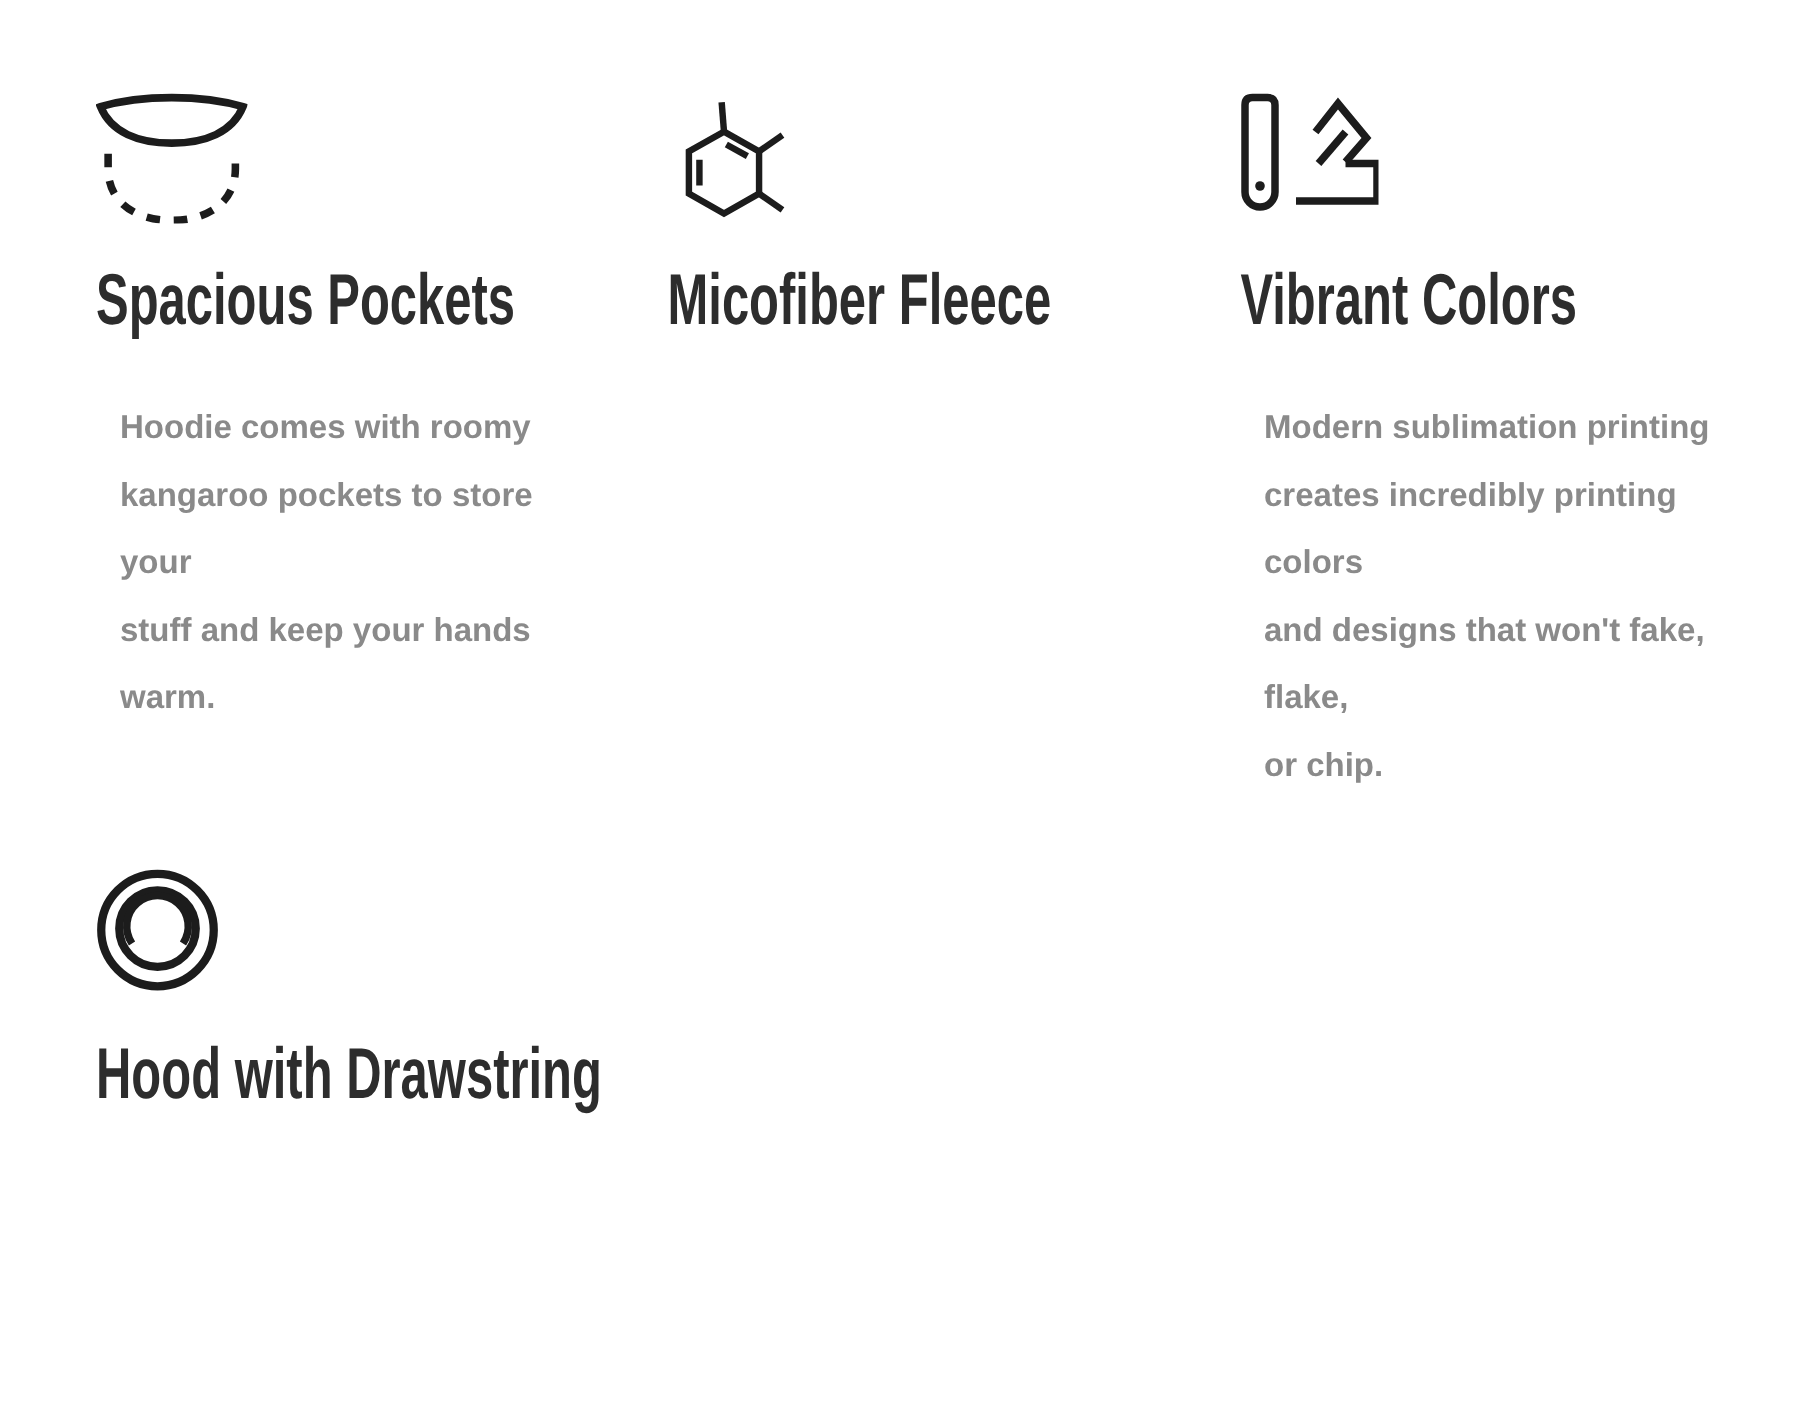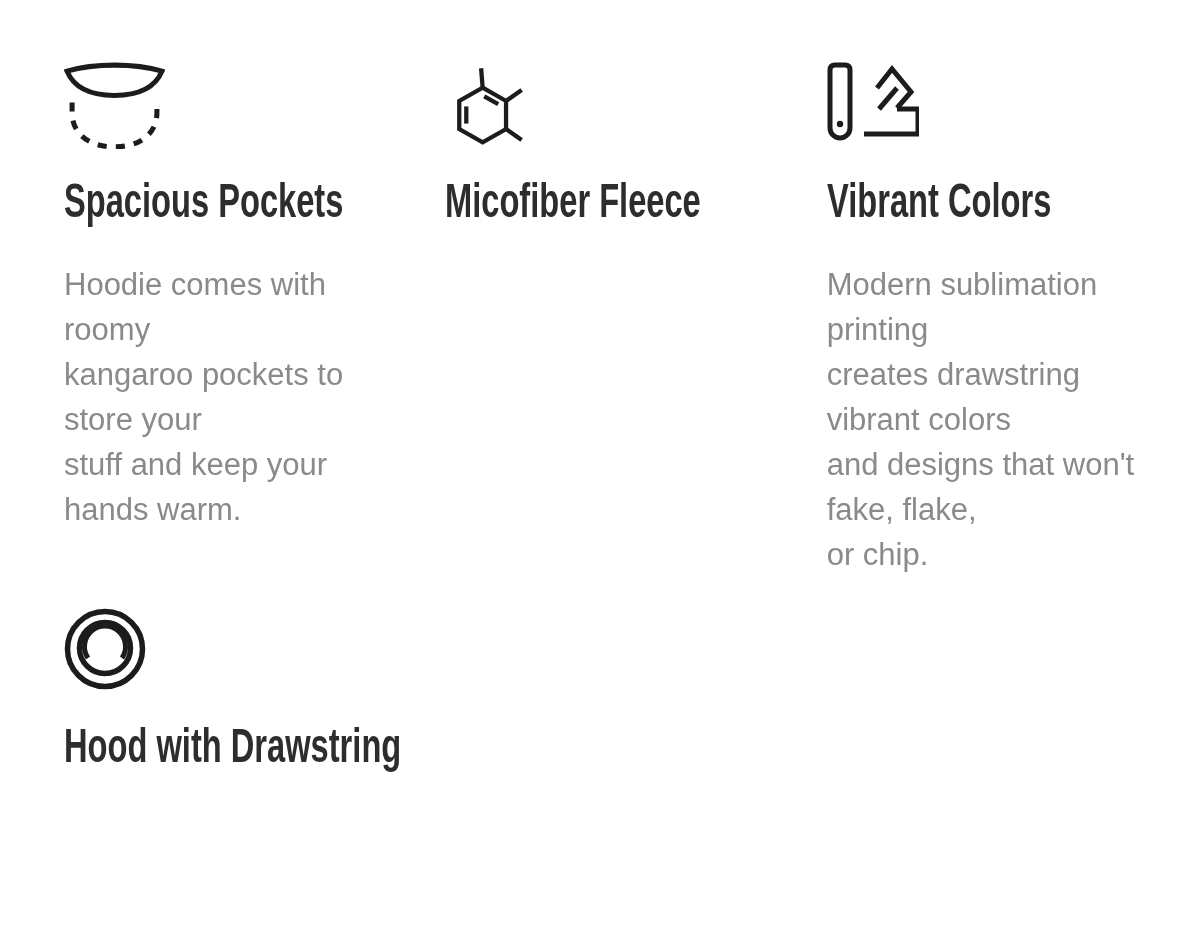--- a/index.html
+++ b/index.html
@@ -37,25 +37,26 @@
     font-size:48px;
     line-height:1;
     font-weight:700;
     color:var(--heading);
     transform:scaleX(0.68);
     transform-origin:0 50%;
     white-space:nowrap;
     letter-spacing:0;
   }
   .feature-desc{
-    margin:0;
-    font-size:31px;
+    margin:16px;
+    font-size:22px;
     line-height:45px;
     color:var(--body);
     white-space:pre-line;
+    font-weight:bold;
   }
 </style>
 </head>
 <body>
 
 <main class="features">
 
   <section class="feature">
     <div class="icon-wrap">
       <svg width="101" height="87" viewBox="0 0 100 86" fill="none" stroke="currentColor" aria-hidden="true">
@@ -88,21 +89,21 @@
       <svg width="92" height="82" viewBox="0 0 92 82" fill="none" stroke="currentColor" aria-hidden="true">
         <path d="M3 8 Q3 3 8 3 L18 3 Q23 3 23 8 L23 66 A10 10 0 0 1 3 66 Z" stroke-width="5" stroke-linejoin="round"></path>
         <circle cx="13" cy="62" r="3.2" fill="currentColor" stroke="none"></circle>
         <path d="M50 26 L65 7 L84 30 L70 46" stroke-width="5" stroke-linejoin="miter"></path>
         <path d="M52 47 L70 26" stroke-width="5"></path>
         <path d="M37 72 L91 72 L91 47 L70 47" stroke-width="5" stroke-linejoin="miter"></path>
       </svg>
     </div>
     <h3 class="feature-title">Vibrant Colors</h3>
     <p class="feature-desc">Modern sublimation printing
-creates drawstring vibrant colors
+creates incredibly printing colors
 and designs that won't fake, flake,
 or chip.</p>
   </section>
 
   <section class="feature">
     <div class="icon-wrap">
       <svg width="82" height="84" viewBox="0 0 82 84" fill="none" stroke="currentColor" aria-hidden="true">
         <circle cx="41" cy="42" r="37.5" stroke-width="5.5"></circle>
         <circle cx="41" cy="41" r="25.5" stroke-width="5.5"></circle>
         <path d="M24 51 A20.5 20.5 0 1 1 58 51" stroke-width="5"></path>

